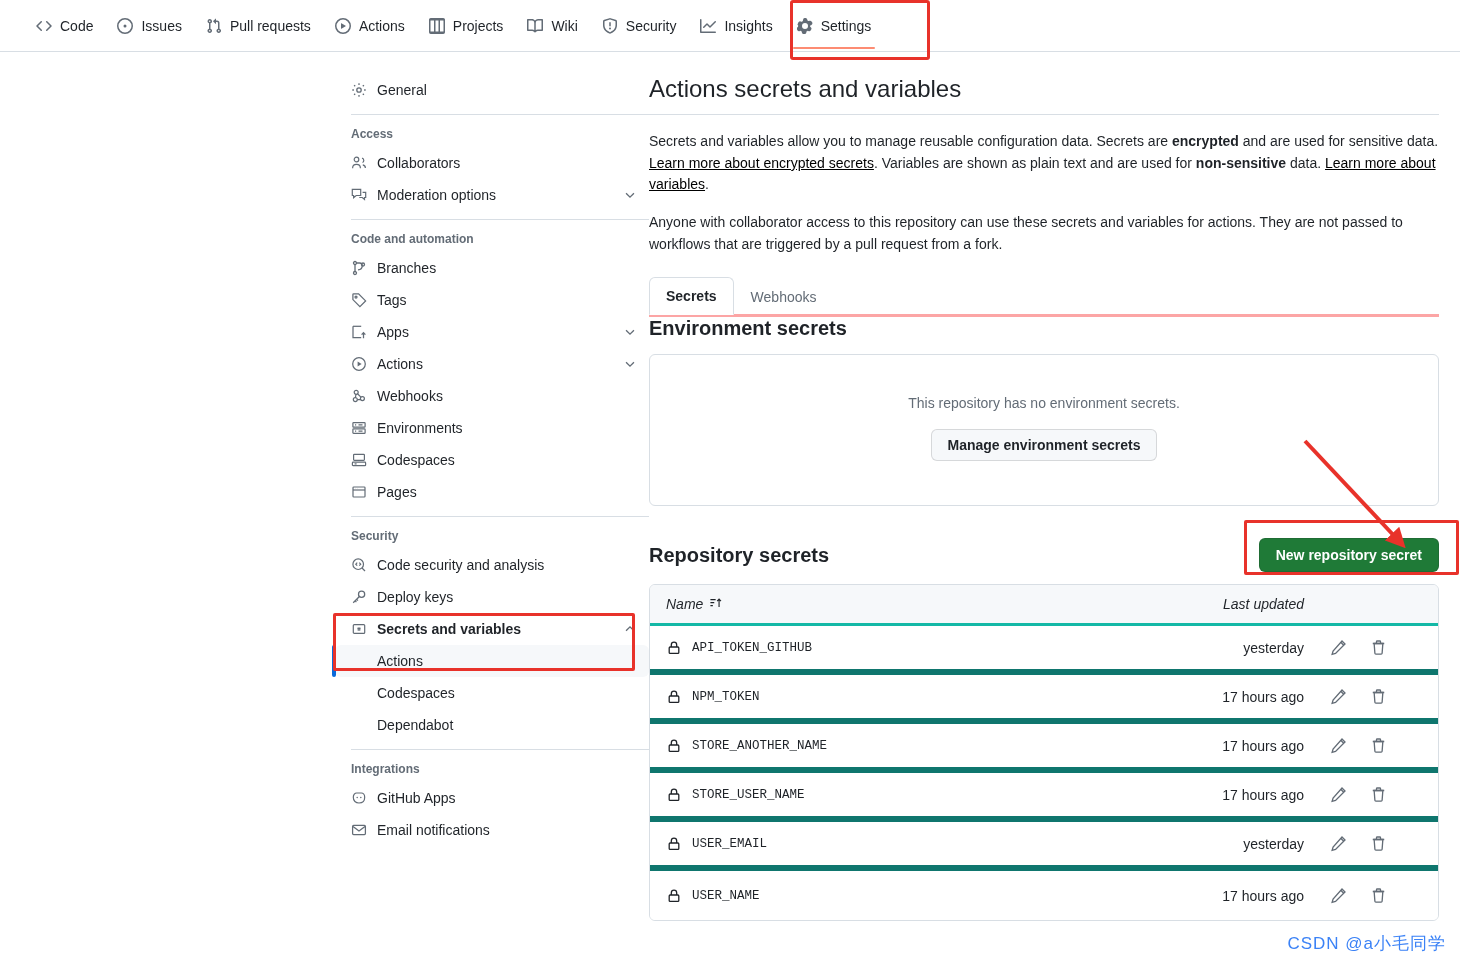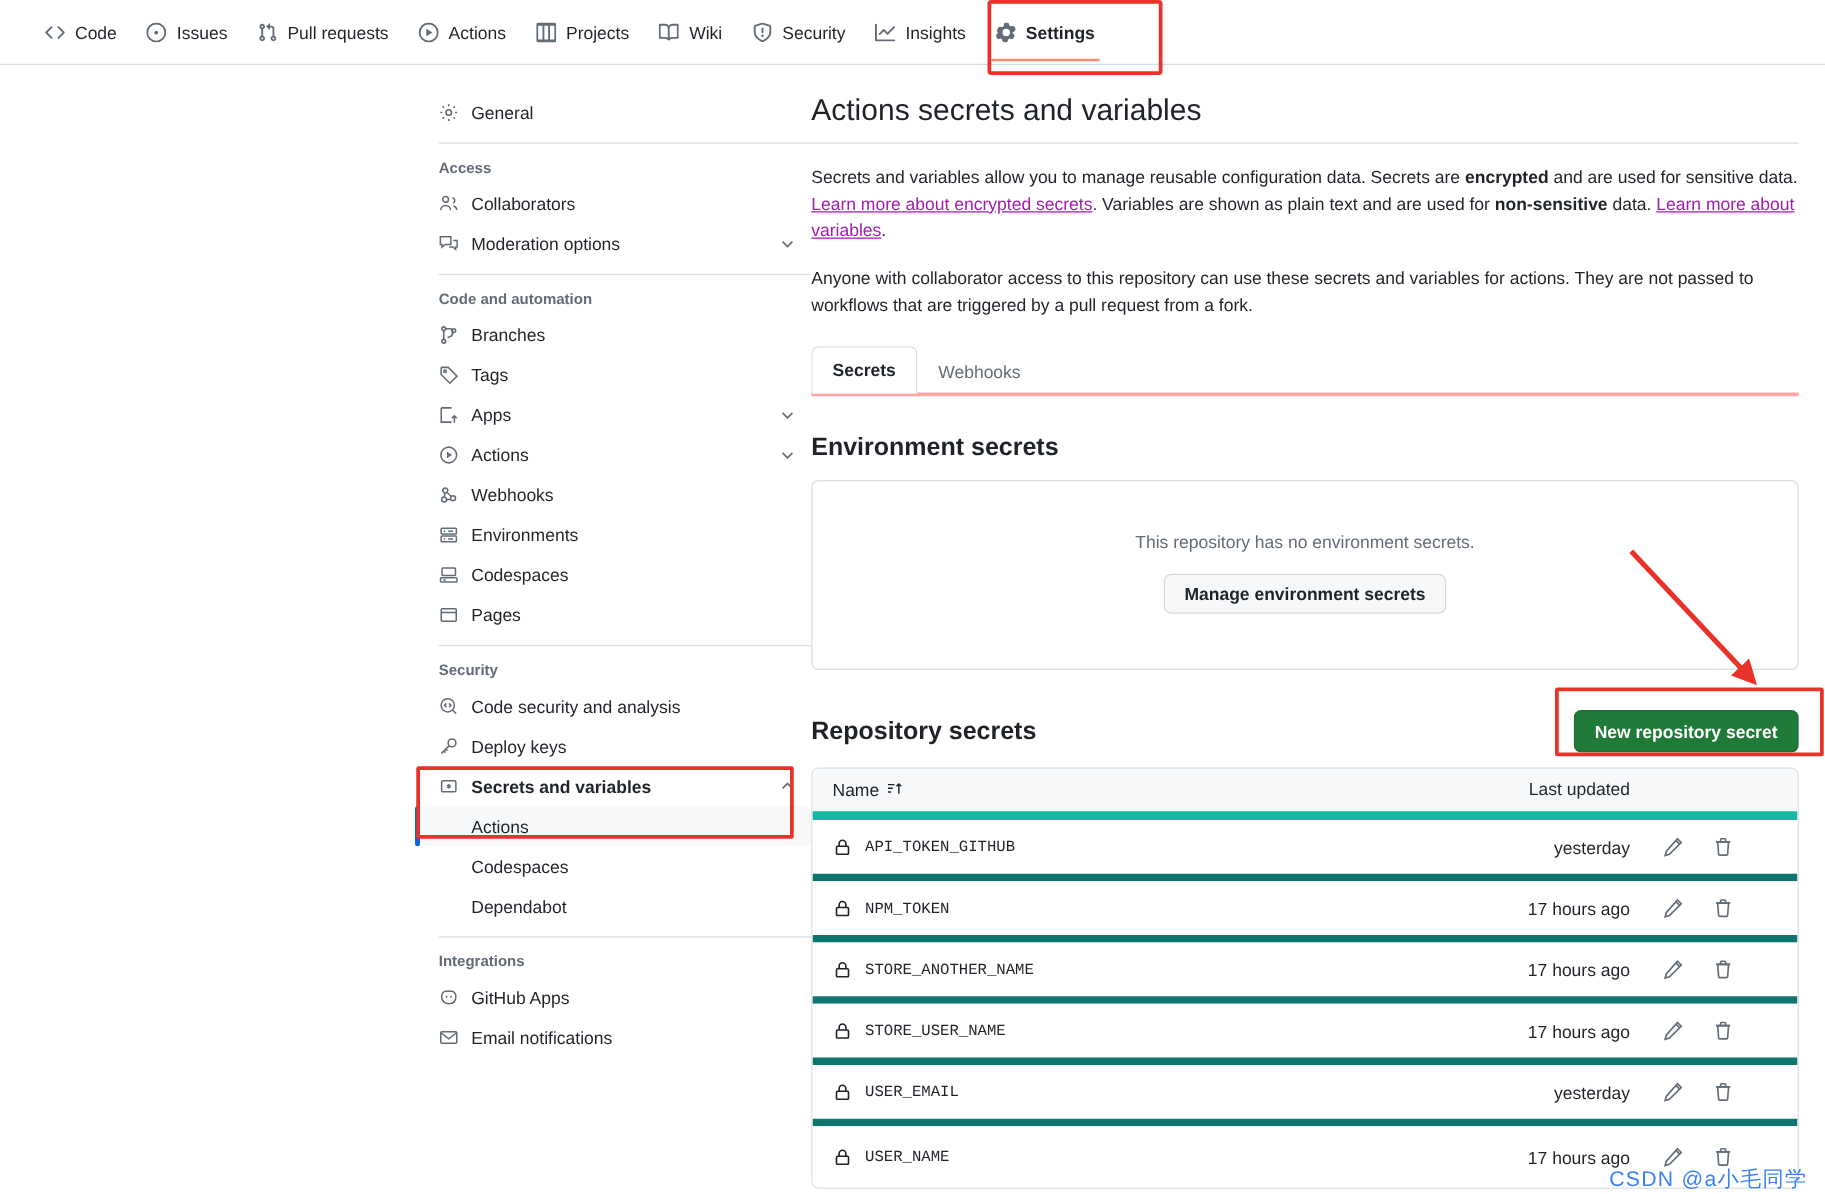--- a/index.html
+++ b/index.html
@@ -26,21 +26,21 @@
     align-items: center;
     gap: 8px;
     padding: 7px 12px;
     font-size: 14px;
     color: #1f2328;
     white-space: nowrap;
     position: relative;
     cursor: pointer;
   }
   .nav-item .ico { display: inline-flex; width: 16px; height: 16px; color: #636c76; }
-  .nav-item.selected { font-weight: 700; }
+  .nav-item.selected { font-weight: 400; }
   .nav-item.selected .underline {
     position: absolute;
     left: 8px; right: 8px; bottom: -8px;
     height: 2px; background: #fd8c73; border-radius: 6px;
   }
 
   
   .anno-settings {
     position: absolute;
     left: 790px; top: 0px;
@@ -120,21 +120,21 @@
     font-size: 24px; font-weight: 400; line-height: 1.25;
     padding-bottom: 10px;
     border-bottom: 1px solid #d8dee4;
     margin-bottom: 16px;
   }
   .para {
     font-size: 14px; line-height: 1.55; color: #1f2328;
     margin-bottom: 16px;
   }
   .para b { font-weight: 600; }
-  .lnk { color: #a21caf; text-decoration: underline; cursor: pointer; }
+  .lnk { color: #000000; text-decoration: underline; cursor: pointer; }
 
   .tabs {
     display: flex;
     align-items: flex-end;
     border-bottom: 3px solid #fca5a5;
     margin-top: 22px;
     gap: 0;
   }
   .tab {
     font-size: 14px; line-height: 20px;
@@ -146,21 +146,21 @@
     margin-bottom: -1px;
     border-radius: 6px 6px 0 0;
   }
   .tab.active {
     color: #1f2328; font-weight: 600;
     background: #ffffff;
     border-color: #d8dee4;
     border-bottom: 1px solid #ffffff;
   }
 
-  h2.sec-title { font-size: 20px; font-weight: 600; margin-top: 30px; margin-bottom: 14px; }
+  h2.sec-title { font-size: 20px; font-weight: 600; margin-bottom: 14px; }
 
   .empty-card {
     border: 1px solid #d8dee4;
     border-radius: 6px;
     padding: 40px 16px 44px;
     text-align: center;
   }
   .empty-card .msg { font-size: 14px; color: #636c76; margin-bottom: 18px; }
   .btn {
     display: inline-block;
@@ -196,26 +196,27 @@
     pointer-events: none;
   }
 
   .table {
     border: 1px solid #d8dee4;
     border-radius: 6px;
     overflow: hidden;
     font-size: 14px;
   }
   .thead {
-    display: flex; 
+    display: flex; align-items: center;
     background: #f6f8fa;
-    border-bottom: 7px solid #14b8a6;
+    border-bottom: 3px solid #14b8a6;
     padding: 8px 16px;
     height: 41px;
     color: #1f2328;
+    font-style: italic;
   }
   .th-name { flex: 1; display: flex; align-items: center; gap: 6px; }
   .th-upd { width: 210px; text-align: left; color: #1f2328; }
   .th-act { width: 92px; }
   .trow {
     display: flex; align-items: center;
     padding: 0 16px;
     height: 49px;
     border-bottom: 6px solid #0f766e;
     background: #ffffff;

